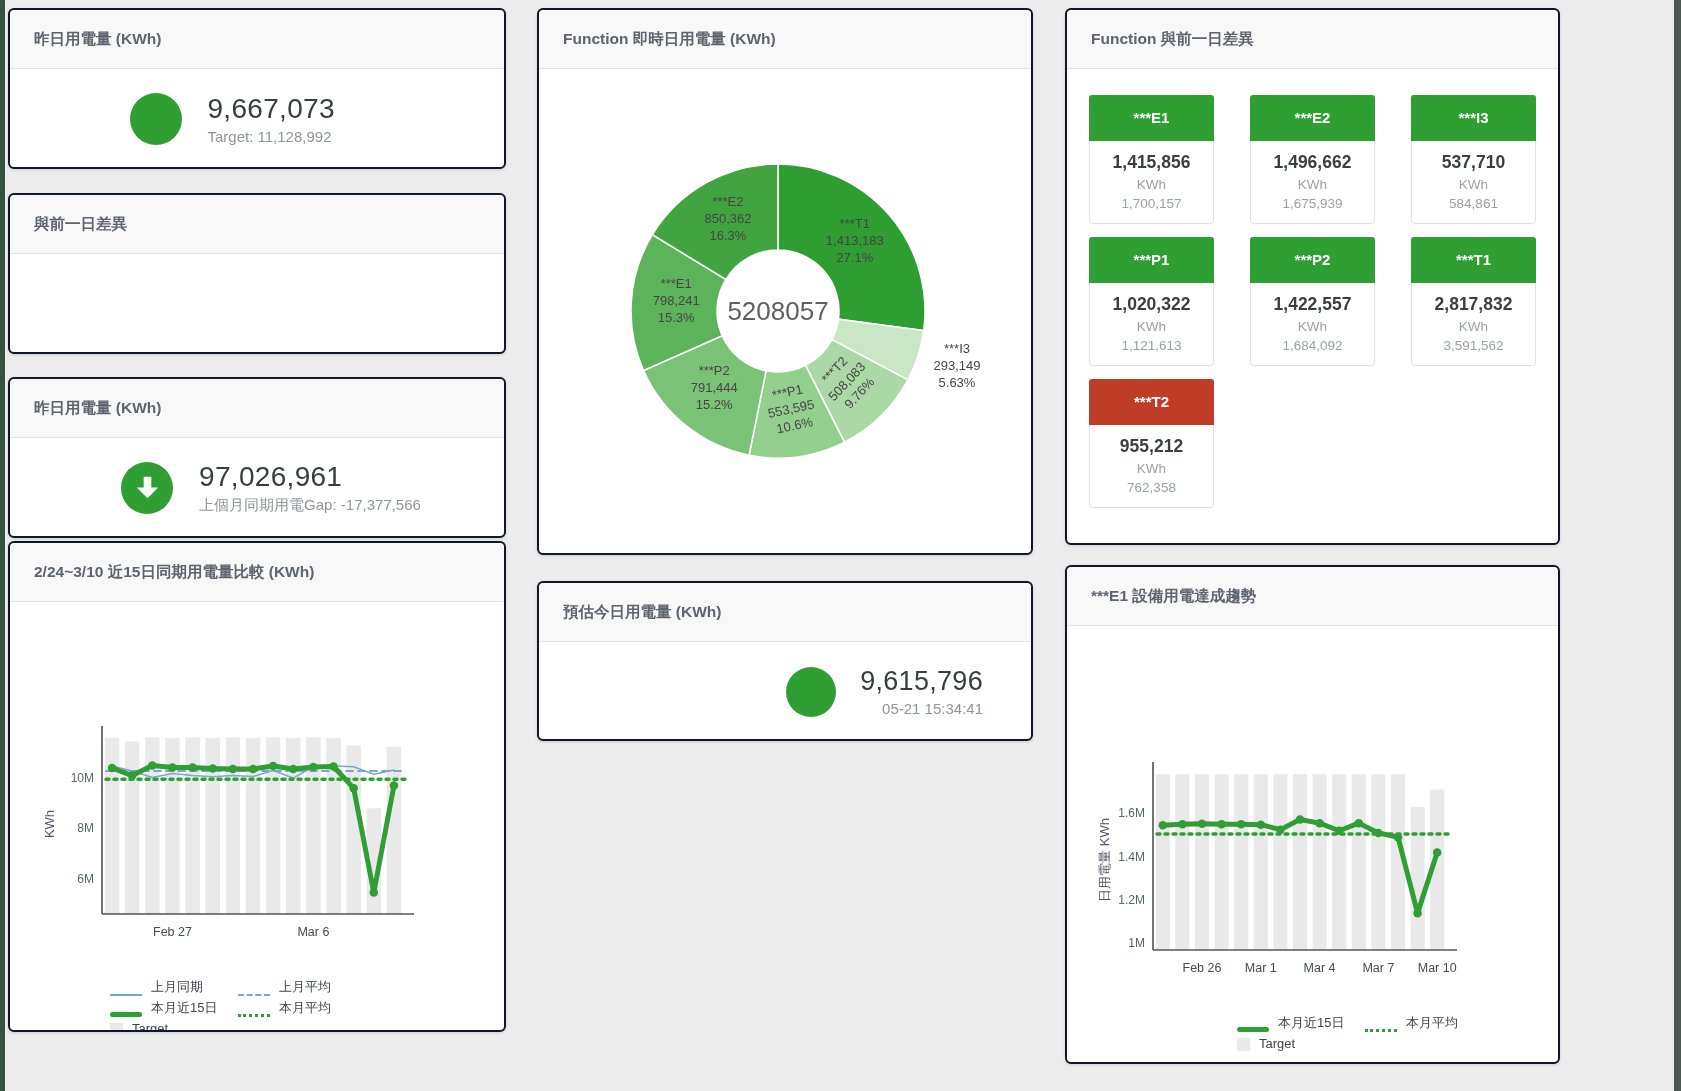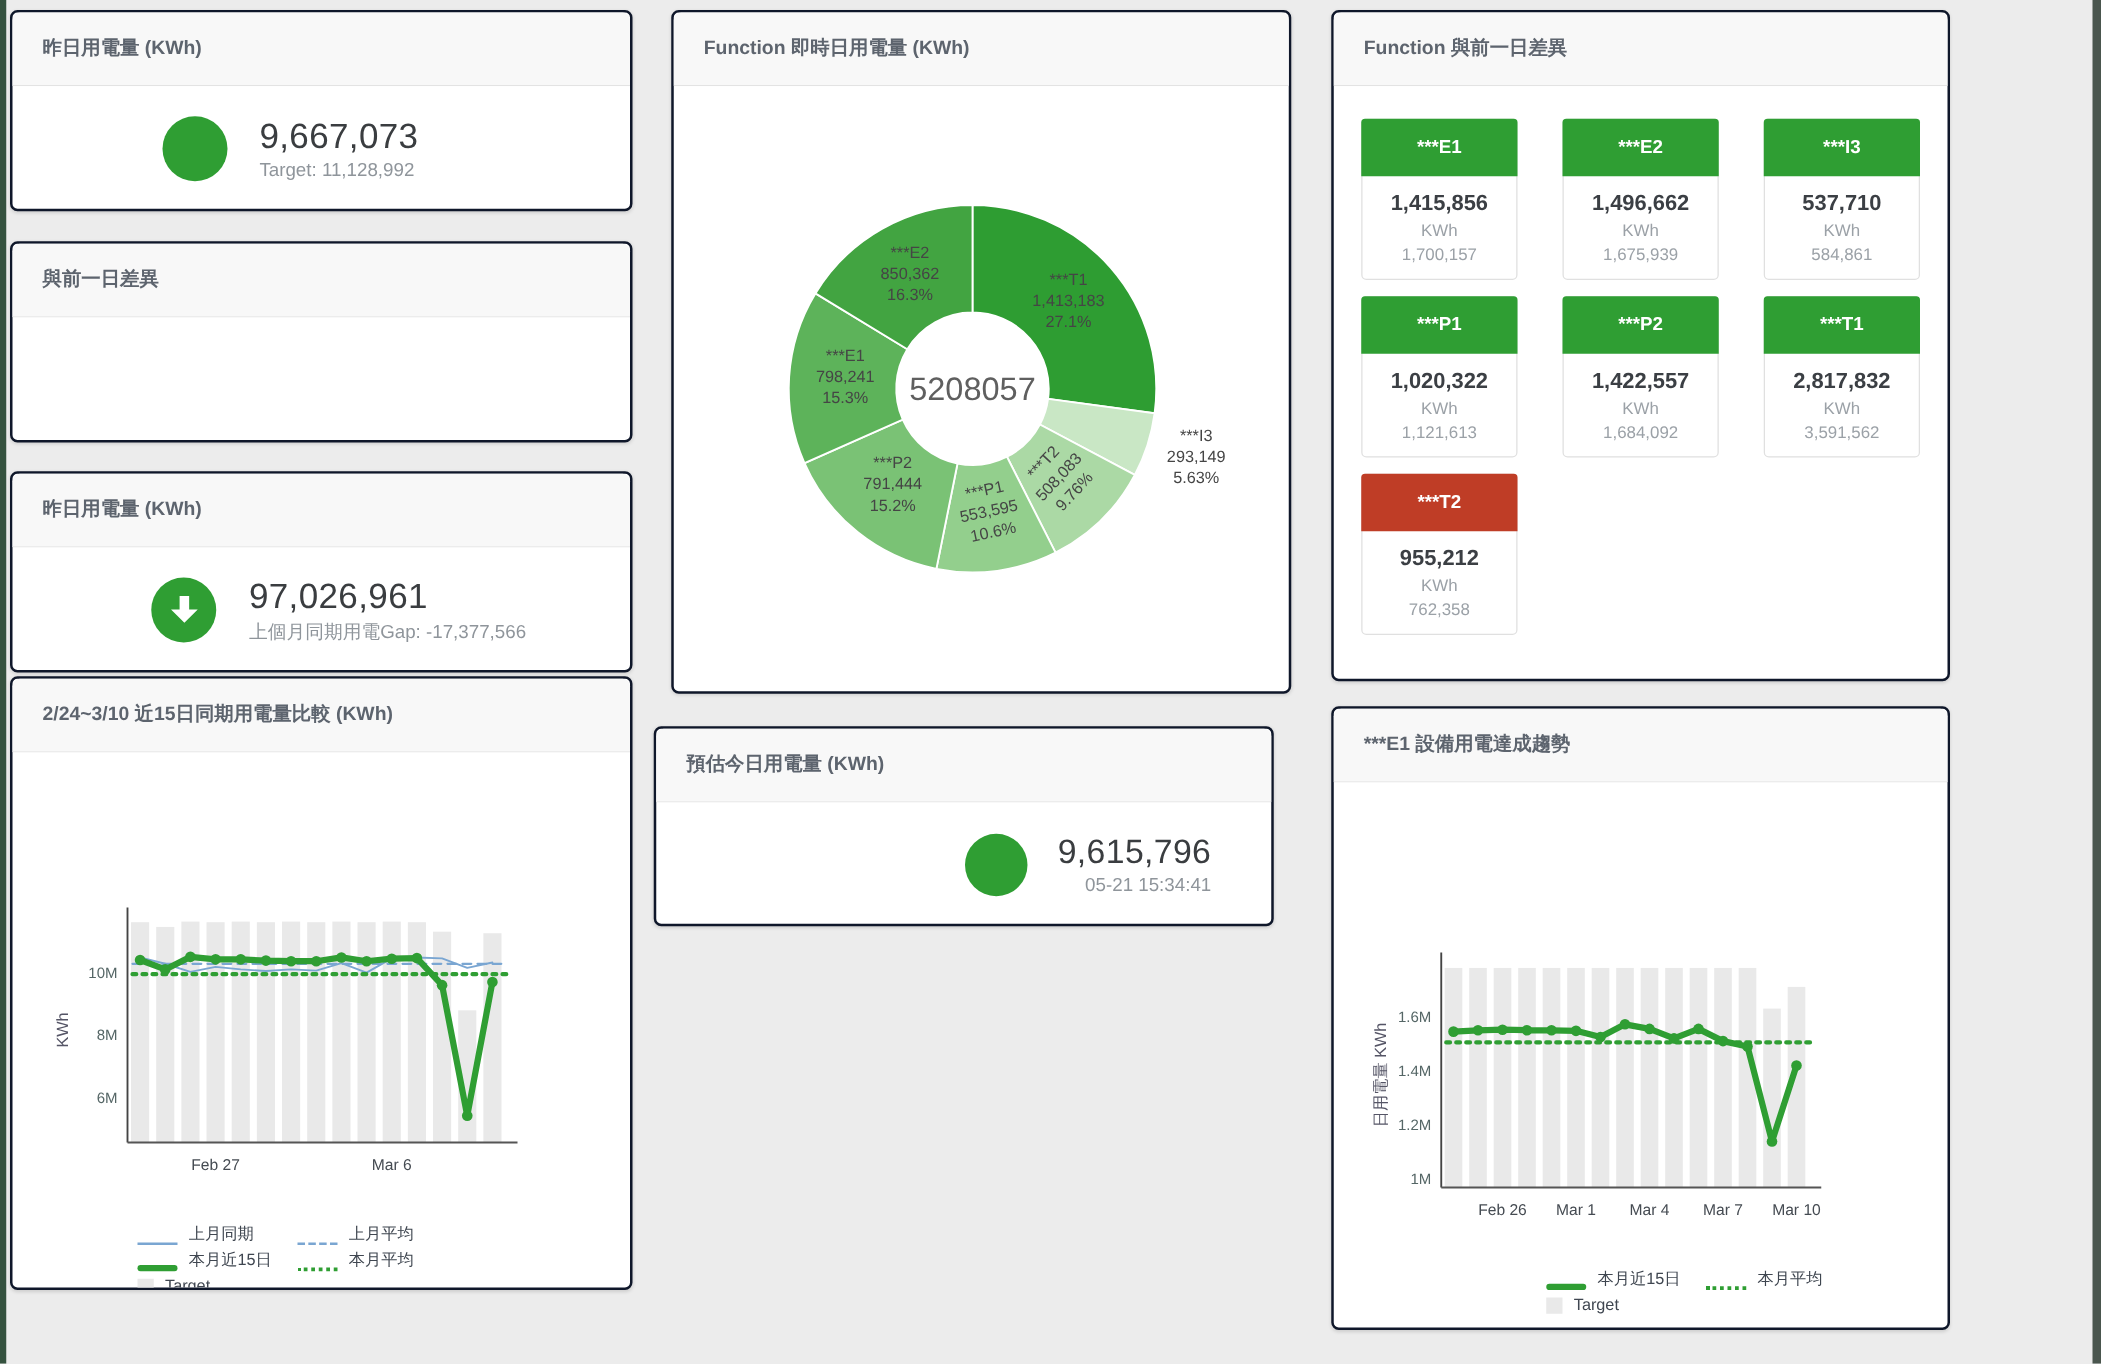--- a/index.html
+++ b/index.html
@@ -198,21 +198,21 @@
           <path d="M93.5893659456105 221.5212689137 A147 147 0 0 1 102.33511747329206 85.72852892759514 L175.8533480671484 130.34993377267554 A61 61 0 0 0 172.22415865770233 186.69930206622925 Z" fill="#5db35a" stroke="#fff" stroke-width="1.5"></path>
           <text x="126.210893311668" y="139.44425751029175" text-anchor="middle" class="slice-label"><tspan x="126.210893311668" dy="0">***E1</tspan><tspan x="126.210893311668" dy="17">798,241</tspan><tspan x="126.210893311668" dy="17">15.3%</tspan></text>
           <path d="M102.33511747329206 85.72852892759514 A147 147 0 0 1 227.99999999999997 15 L227.99999999999997 101 A61 61 0 0 0 175.8533480671484 130.34993377267554 Z" fill="#42a441" stroke="#fff" stroke-width="1.5"></path>
           <text x="177.97076993979067" y="57.11200227487038" text-anchor="middle" class="slice-label"><tspan x="177.97076993979067" dy="0">***E2</tspan><tspan x="177.97076993979067" dy="17">850,362</tspan><tspan x="177.97076993979067" dy="17">16.3%</tspan></text>
           <text x="228" y="171" text-anchor="middle" class="center-label">5208057</text>
         </svg>
     </div>
   </div>
 </div>
 
-<div class="card" style="left:523px;top:581px;width:492px;height:156px">
+<div class="card" style="left:537px;top:581px;width:492px;height:156px">
   <div class="card-header">預估今日用電量 (KWh)</div>
   <div class="kpi-body right">
     <span class="disc green" style="width:50px;height:50px"></span>
     <div class="kpi-text right" style="margin-left:24px">
       <div class="kpi-value" style="font-size:27px">9,615,796</div>
       <div class="kpi-sub">05-21 15:34:41</div>
     </div>
   </div>
 </div>
 

